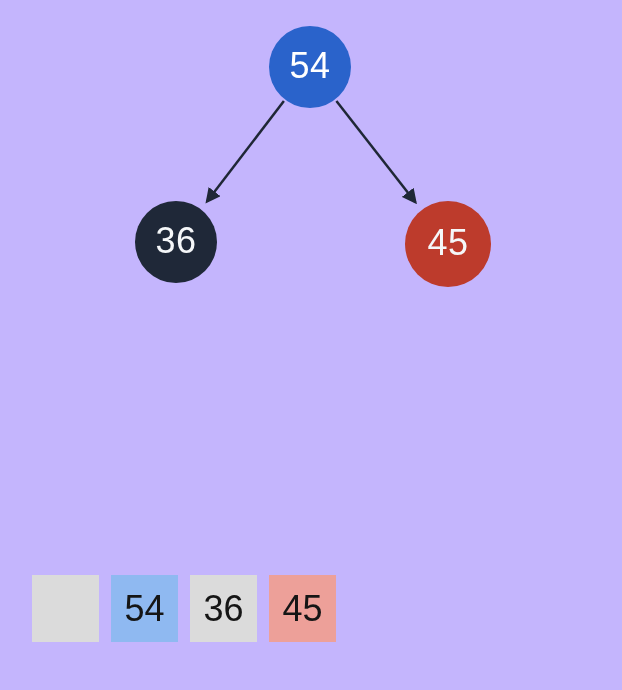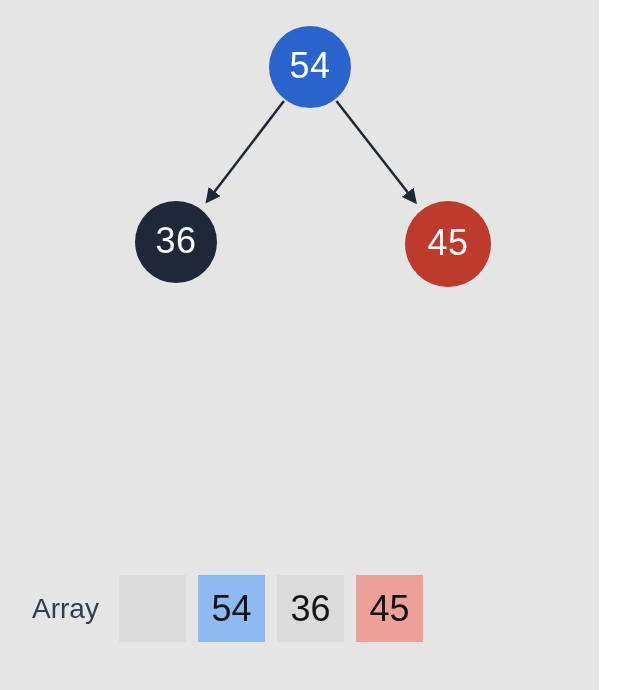--- a/index.html
+++ b/index.html
@@ -3,25 +3,24 @@
 <meta charset="utf-8">
 <style>
   html, body {
     margin: 0;
     padding: 0;
     background: #ffffff;
     font-family: "Liberation Sans", sans-serif;
   }
   .stage {
     position: relative;
-    width: 568px;
+    width: 622px;
     height: 690px;
-    background: #e5e5e5;
+    background: #c4b5fd;
     overflow: hidden;
-    padding-left: 31px;
   }
   .edges-svg {
     position: absolute;
     left: 0;
     top: 0;
     pointer-events: none;
   }
   .tree-node {
     position: absolute;
     border-radius: 50%;
@@ -86,21 +85,20 @@
 
   <div class="tree-node" style="left: 135px; top: 201px; height: 82px; width: 82px; background: rgb(31, 40, 56); color: rgb(245, 247, 249);">
     <span class="node-value">36</span>
   </div>
 
   <div class="tree-node" style="left: 405px; top: 201px; height: 86px; width: 86px; background: rgb(189, 59, 44); color: rgb(245, 247, 249);">
     <span class="node-value">45</span>
   </div>
 
   <div class="array-row">
-    <span class="array-label" style="color: rgb(44, 62, 80);">Array</span>
     <div class="array-cell" style="background: rgb(219, 219, 219);">
       <span class="cell-value"></span>
     </div>
     <div class="array-cell" style="background: rgb(143, 185, 241);">
       <span class="cell-value">54</span>
     </div>
     <div class="array-cell" style="background: rgb(219, 219, 219);">
       <span class="cell-value">36</span>
     </div>
     <div class="array-cell" style="background: rgb(237, 160, 153);">

